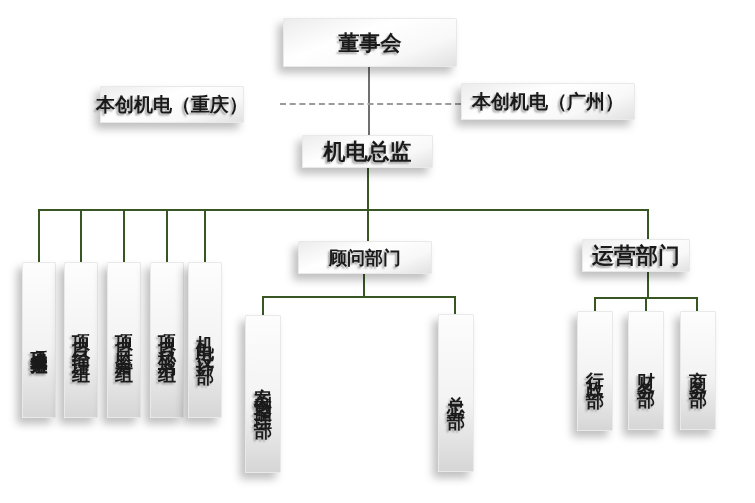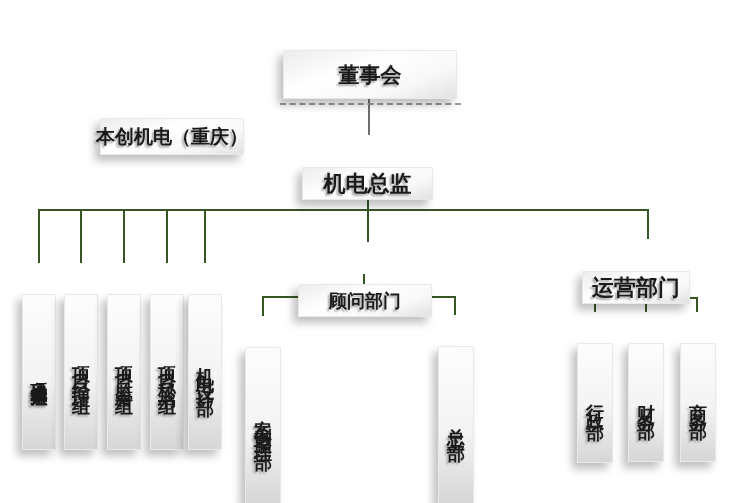--- a/index.html
+++ b/index.html
@@ -18,21 +18,20 @@
     position:absolute;
     display:flex;align-items:center;justify-content:center;
     border-radius:1px;
     border:1px solid #e9e9e9;
     box-shadow:-5px 6px 9px rgba(0,0,0,0.25);
     color:var(--text,#1a1a1a);
     font-weight:bold;
     text-shadow:-2px 2px 2px #a8a8a8;
     white-space:nowrap;
     box-sizing:border-box;
-    margin-top:32px;
   }
   .node.h{
     background:linear-gradient(160deg,#ececec 0%,#ffffff 38%,#f8f8f8 72%,#e1e1e1 100%);
   }
   .node.v{
     background:linear-gradient(180deg,#fdfdfd 0%,#f3f3f3 55%,#d6d6d6 100%);
     writing-mode:vertical-rl;
     text-orientation:upright;
     font-size:18px;
   }
@@ -61,22 +60,23 @@
   <div class="vline" style="left:454px;top:296px;height:19px"></div>
 
   <div class="vline" style="left:647px;top:272px;height:27px"></div>
   <div class="hline" style="left:594px;top:297px;width:104px"></div>
   <div class="vline" style="left:594px;top:297px;height:15px"></div>
   <div class="vline" style="left:645px;top:297px;height:15px"></div>
   <div class="vline" style="left:696px;top:297px;height:15px"></div>
 
   <div class="node h" style="left:283px;top:18px;width:174px;height:49px;font-size:21px">董事会</div>
   <div class="node h" style="left:100px;top:86px;width:144px;height:37px;font-size:19px">本创机电（重庆）</div>
+  <div class="node h" style="left:461px;top:83px;width:174px;height:37px;font-size:19px">本创机电（广州）</div>
   <div class="node h" style="left:302px;top:135px;width:131px;height:33px;font-size:22px">机电总监</div>
-  <div class="node h" style="left:298px;top:252px;width:134px;height:33px;font-size:18px">顾问部门</div>
+  <div class="node h" style="left:298px;top:241px;width:134px;height:33px;font-size:18px">顾问部门</div>
   <div class="node h" style="left:582px;top:239px;width:108px;height:33px;font-size:22px">运营部门</div>
 
   <div class="node v" style="left:22px;top:262px;width:34px;height:156px;letter-spacing:1px;font-size:17px">项目成本管控组</div>
   <div class="node v" style="left:64px;top:262px;width:34px;height:156px;letter-spacing:8px">项目经理组</div>
   <div class="node v" style="left:107px;top:262px;width:34px;height:156px;letter-spacing:8px">项目监管组</div>
   <div class="node v" style="left:150px;top:262px;width:34px;height:156px;letter-spacing:8px">项目秘书组</div>
   <div class="node v" style="left:188px;top:262px;width:34px;height:156px;letter-spacing:8px">机电设计部</div>
 
   <div class="node v" style="left:245px;top:315px;width:36px;height:158px;letter-spacing:8px">案例整理部</div>
   <div class="node v" style="left:438px;top:314px;width:36px;height:158px;letter-spacing:8px">总工部</div>

